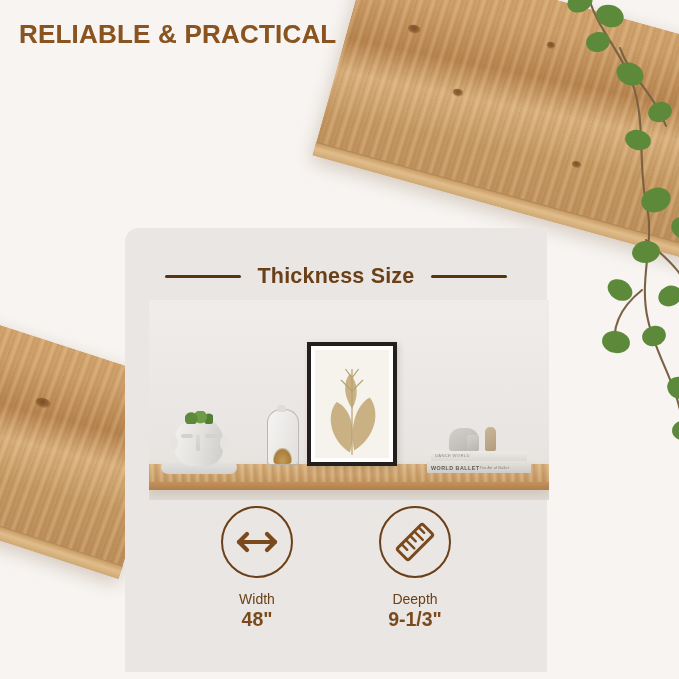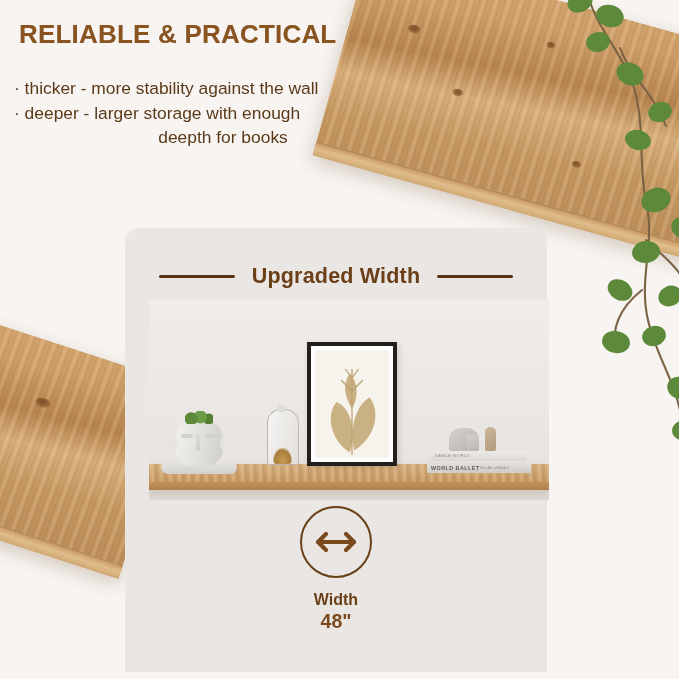--- a/index.html
+++ b/index.html
@@ -316,22 +316,22 @@
     height: 68px;
     margin: 0 auto;
     border: 2px solid #6b4018;
     border-radius: 50%;
     display: flex;
     align-items: center;
     justify-content: center;
   }
   .spec .s-label {
     margin-top: 13px;
-    font-size: 16px;
-    font-weight: bold;
+    font-size: 14px;
+    font-weight: normal;
     color: #6b4018;
     line-height: 1.18;
     white-space: nowrap;
   }
   .spec .s-value {
     font-size: 19.5px;
     font-weight: bold;
     color: #7a4a1d;
     line-height: 1.18;
     white-space: nowrap;
@@ -376,31 +376,26 @@
       <ellipse cx="200" cy="306" rx="12" ry="10" transform="rotate(-26 200 306)"></ellipse>
       <ellipse cx="146" cy="352" rx="14" ry="11" transform="rotate(10 146 352)"></ellipse>
       <ellipse cx="184" cy="346" rx="12" ry="10" transform="rotate(-16 184 346)"></ellipse>
       <ellipse cx="210" cy="398" rx="13" ry="11" transform="rotate(20 210 398)"></ellipse>
       <ellipse cx="214" cy="440" rx="12" ry="10" transform="rotate(-12 214 440)"></ellipse>
     </g>
   </svg>
 
   <div id="headline">RELIABLE &amp; PRACTICAL</div>
 
-  <div id="bullets">
-    <div class="b-line">· thicker  - more stability against the wall</div>
-    <div class="b-line">· deeper - larger storage with enough</div>
-    <div class="b-cont">deepth for books</div>
-  </div>
 
   <div id="panel">
 
     <div id="section-title">
       <span class="rule"></span>
-      <span class="t-text">Upgraded Width</span>
+      <span class="t-text">Thickness Size</span>
       <span class="rule"></span>
     </div>
 
     <div id="photo">
 
       <div id="shelf"></div>
       <div id="shelf-front"></div>
 
       <div class="obj" id="head-base"></div>
       <div class="obj" id="planter-head">
@@ -451,17 +446,35 @@
               <path d="M4 13 H 40"></path>
               <path d="M12 5 L 4 13 L 12 21"></path>
               <path d="M32 5 L 40 13 L 32 21"></path>
             </g>
           </svg>
         </div>
         <div class="s-label">Width</div>
         <div class="s-value">48"</div>
       </div>
 
+      <div class="spec">
+        <div class="circle">
+          <svg width="44" height="44" viewBox="0 0 44 44">
+            <g transform="rotate(-45 22 22)">
+              <rect x="4" y="14" width="36" height="16" rx="2" fill="none" stroke="#7a4a1d" stroke-width="3"></rect>
+              <g stroke="#7a4a1d" stroke-width="2.4" stroke-linecap="round">
+                <path d="M11 14 V 22"></path>
+                <path d="M17 14 V 26"></path>
+                <path d="M23 14 V 22"></path>
+                <path d="M29 14 V 26"></path>
+                <path d="M35 14 V 22"></path>
+              </g>
+            </g>
+          </svg>
+        </div>
+        <div class="s-label">Deepth</div>
+        <div class="s-value">9-1/3"</div>
+      </div>
 
 
     </div>
   </div>
 </div>
 
 </body></html>

